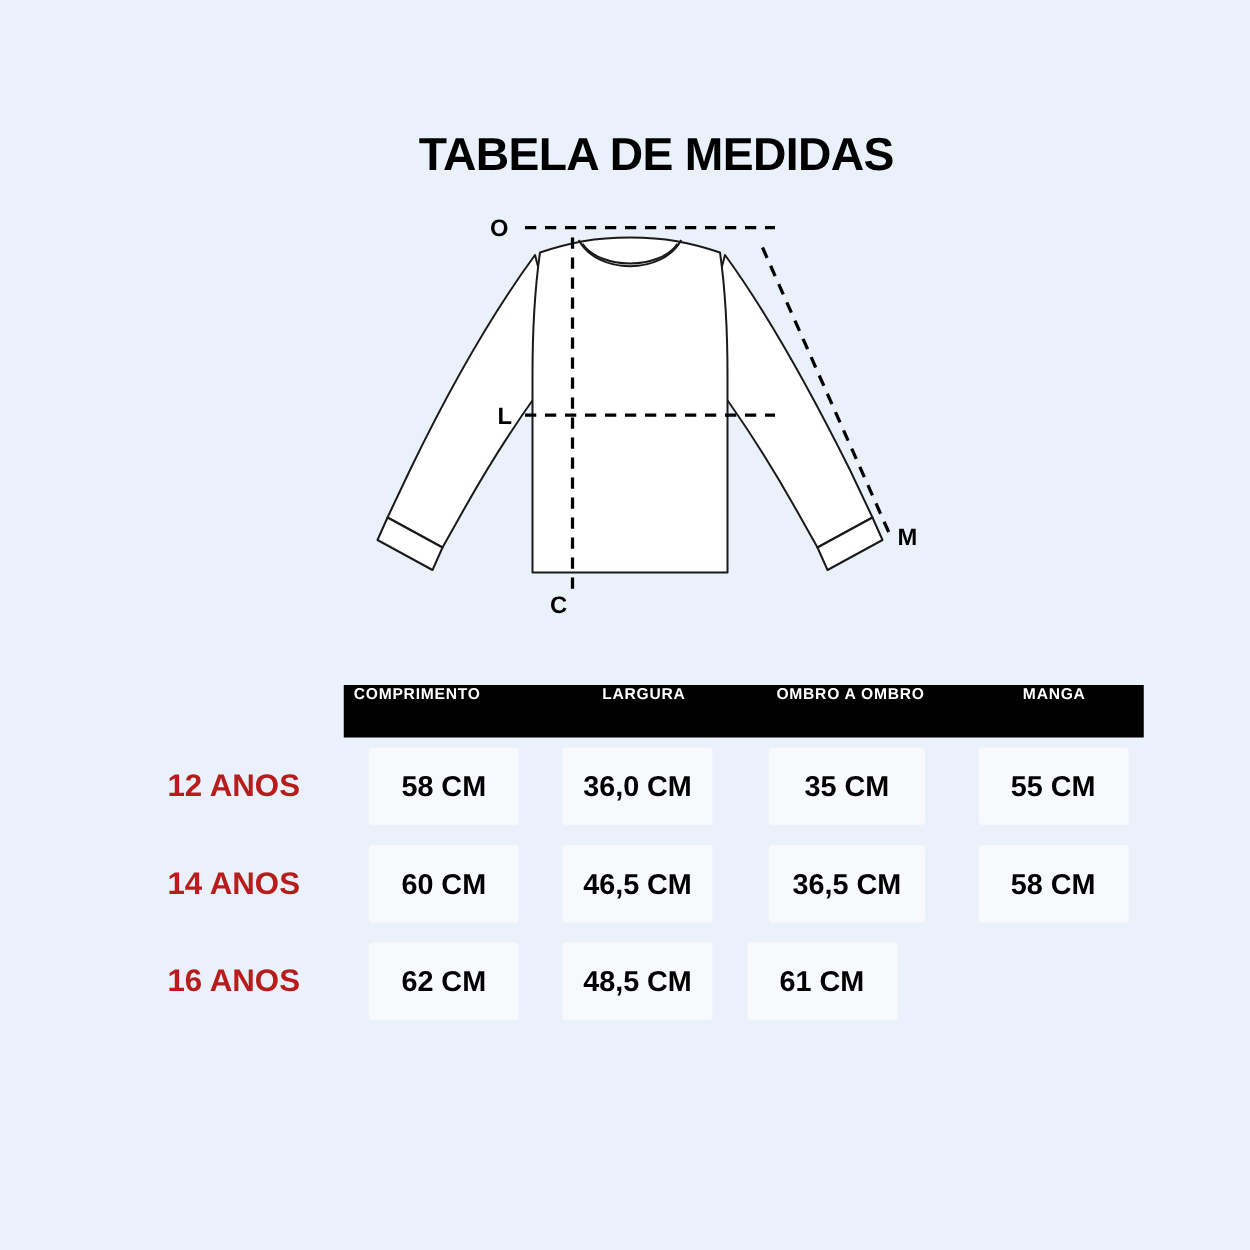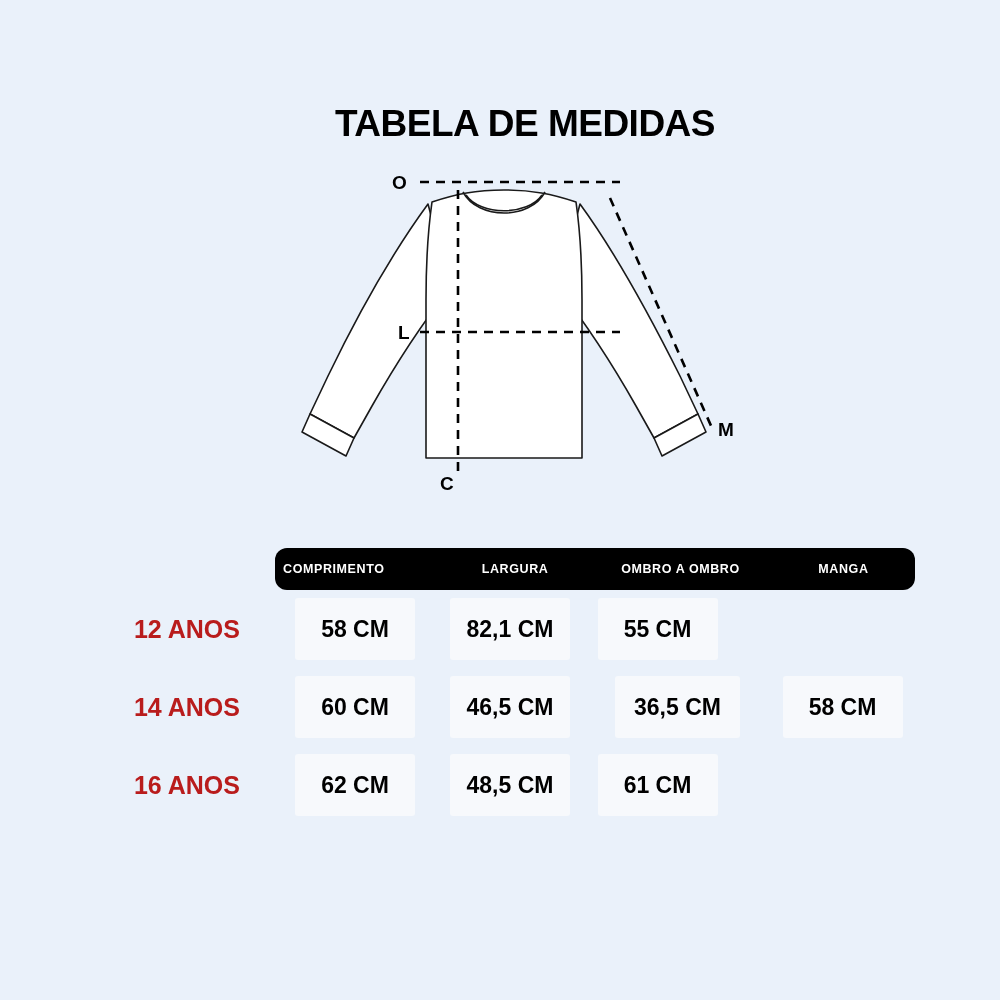--- a/index.html
+++ b/index.html
@@ -42,24 +42,23 @@
   .table-wrap {
     position: absolute;
     top: 548px;
     left: 100px;
     width: 815px;
   }
   .thead {
     display: flex;
     background: #000;
     height: 42px;
-    align-items: center;
+    align-items: flex-start;
     margin-left: 175px;
     width: 640px;
-    border-radius: 12px;
   }
   .th {
     color: #fff;
     font-size: 12.5px;
     font-weight: bold;
     letter-spacing: 0.6px;
     text-align: center;
   }
   .th.c0 { width: 160px; text-align: left; padding-left: 8px; }
   .th.c1 { width: 150px; }
@@ -161,21 +160,24 @@
       <div class="th c2">OMBRO A OMBRO</div>
       <div class="th c3">MANGA</div>
     </div>
 
     <div class="row">
       <div class="row-label">12 ANOS</div>
       <div class="cellwrap c0">
           <div class="cell">58 CM</div>
         </div>
       <div class="cellwrap c1">
-          <div class="cell">82,1 CM</div>
+          <div class="cell">36,0 CM</div>
+        </div>
+      <div class="cellwrap c2">
+          <div class="cell">35 CM</div>
         </div>
       <div class="cellwrap c3">
           <div class="cell">55 CM</div>
         </div>
     </div>
 
     <div class="row">
       <div class="row-label">14 ANOS</div>
       <div class="cellwrap c0">
           <div class="cell">60 CM</div>

